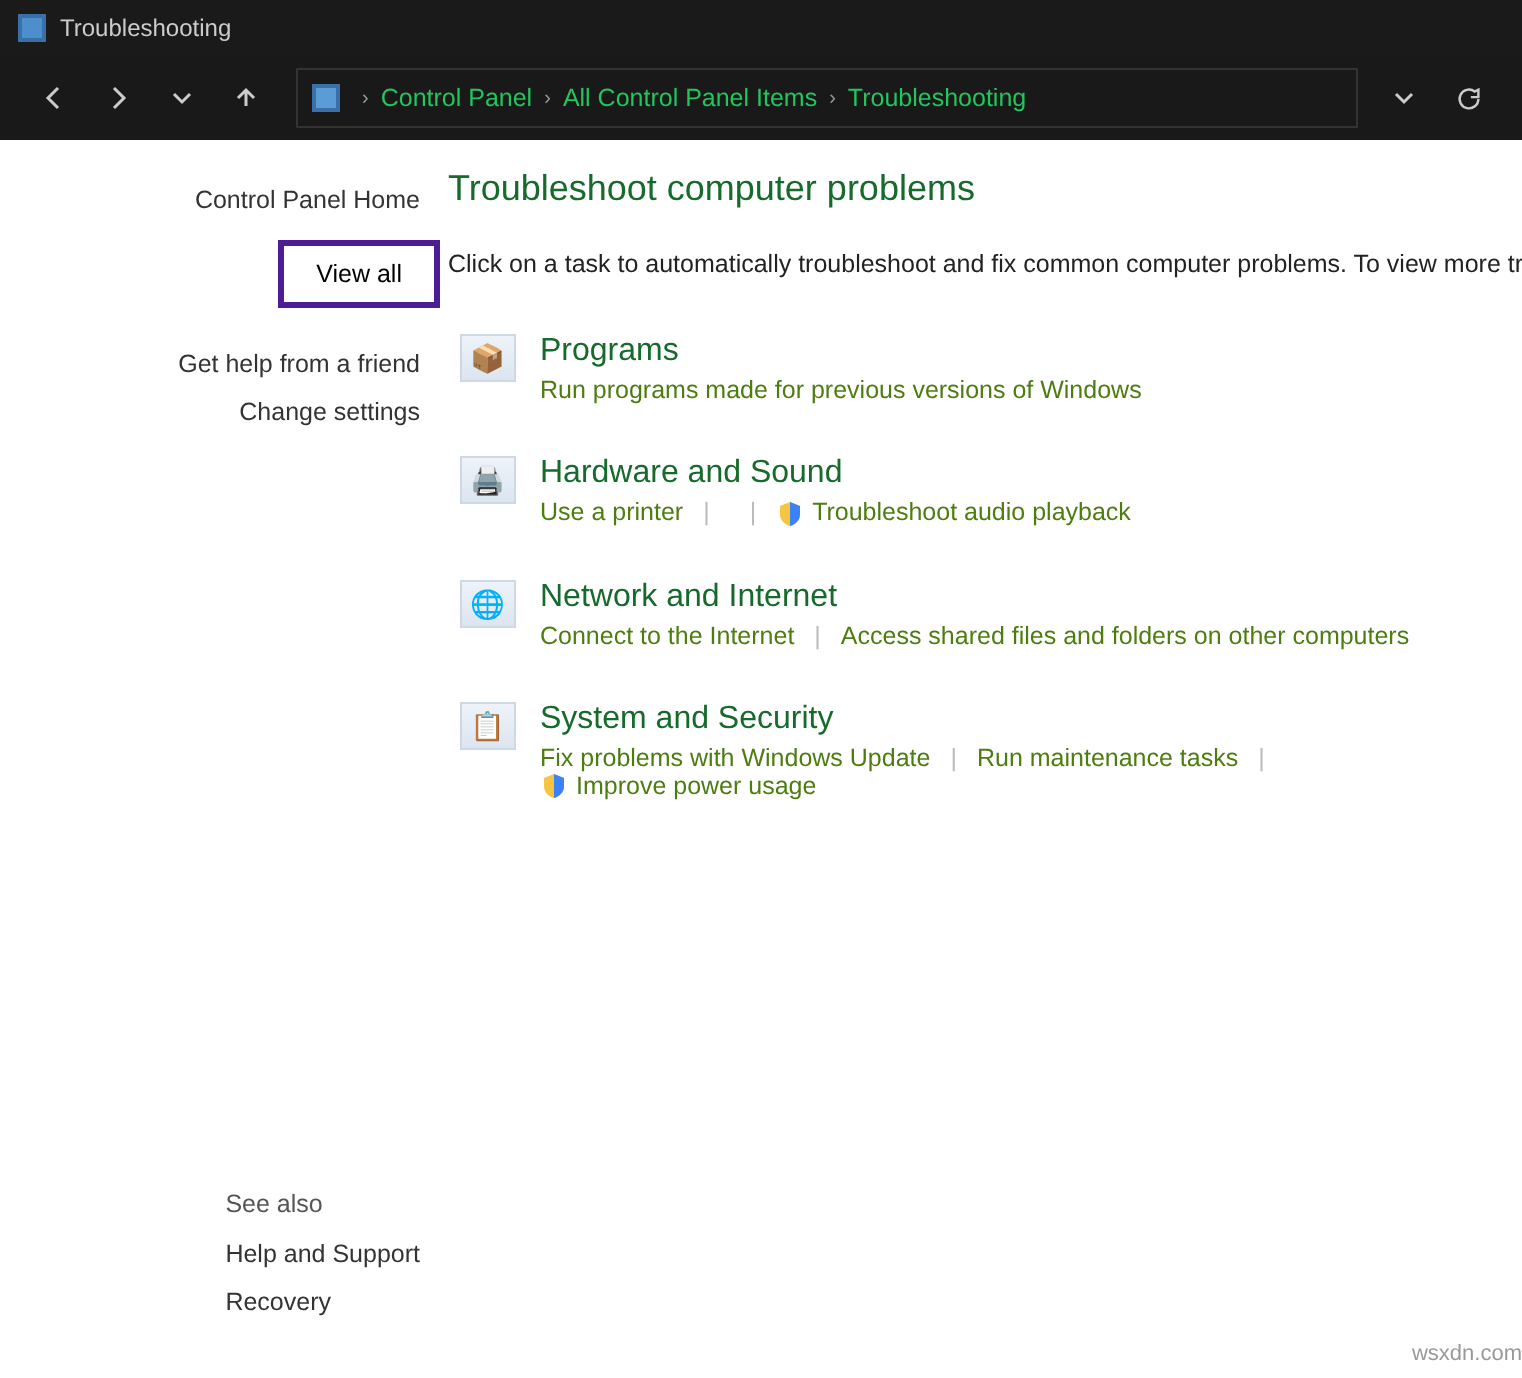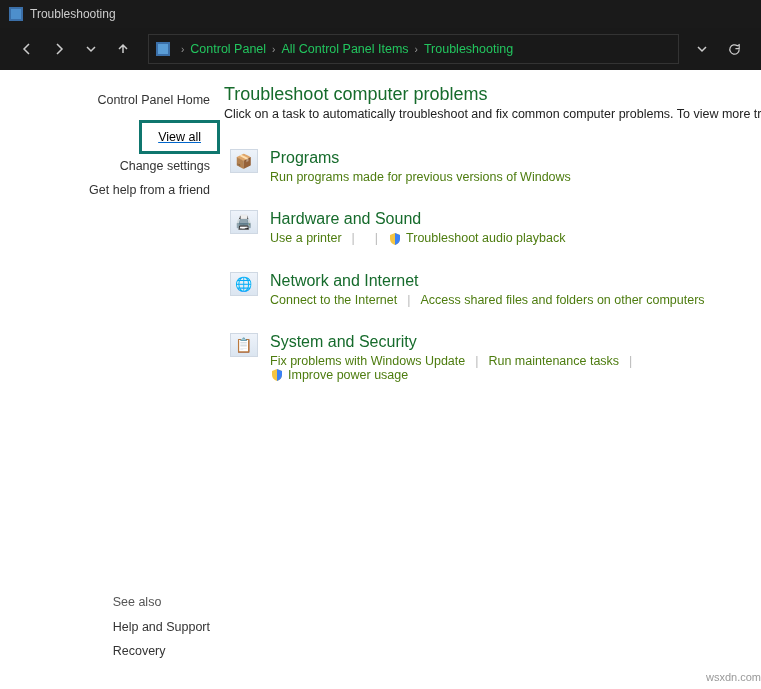--- a/index.html
+++ b/index.html
@@ -13,26 +13,26 @@
     .nav-btn svg { fill:#ccc; }
     .addr { flex:1; margin-left:8px; margin-right:6px; height:30px; background:#191919; border:1px solid #333; display:flex; align-items:center; padding:0 6px; font-size:12.5px; color:#e0e0e0; }
     .addr .sep { margin:0 6px; color:#999; font-size:10px; }
     .addr .crumb { color:#22c55e; }
     .addr-icon { width:16px; height:16px; margin-right:4px; display:flex; align-items:center; justify-content:center; }
     
     .content { display:flex; height:calc(100% - 70px); }
     .sidebar { width:220px; padding:18px 6px 10px 28px; font-size:12.5px; color:#0066cc; display:flex; flex-direction:column;align-items:flex-end; }
     .sidebar .link { color:#0066cc; padding:5px 4px; cursor:pointer; display:block; }
     .sidebar .plain { color:#333; }
-    .highlight-box { border:3px solid #0f766e; margin:0 -6px 0 -15px; padding:2px 12px;text-decoration:underline; }
+    .highlight-box { border:3px solid #4c1d95; margin:0 -6px 16px -15px; padding:2px 12px; }
     .see-also { margin-top:auto; padding-bottom:16px; }
     .see-also .hdr { color:#555; font-size:12.5px; padding:4px 4px 6px; }
     
     .main { flex:1; padding:14px 0 0 4px; overflow:hidden; }
-    .main h1 { color:#166b2c; font-size:18px; font-weight:400; margin-bottom:2px; }
+    .main h1 { color:#166b2c; font-size:18px; font-weight:400; margin-bottom:20px; }
     .subtitle { font-size:12.5px; color:#222; margin-bottom:28px; white-space:nowrap; }
     
     .category { display:flex; gap:12px; margin-bottom:26px; padding-left:6px; }
     .cat-icon { width:28px; height:24px; flex-shrink:0; border:1px solid #cfd8e3; background:linear-gradient(#eef3fa,#dbe5f0); display:flex; align-items:center; justify-content:center; font-size:14px; }
     .cat-body { flex:1; }
     .cat-title { color:#166b2c; font-size:16px; font-weight:400; margin-bottom:3px; cursor:pointer; }
     .sub-row { font-size:12.5px; display:flex; flex-wrap:wrap; align-items:center; gap:0; }
     .sub-row .slink { color:#4d7c0f; cursor:pointer; }
     .sub-row .div { color:#bbb; margin:0 10px; }
     .shield { display:inline-flex; width:14px; height:14px; margin-right:4px; vertical-align:middle; }
@@ -99,22 +99,22 @@
   </div>
 </div>
 
 <div class="content">
   <div class="sidebar">
     <span class="link plain">Control Panel Home</span>
     <div style="height:8px"></div>
     <div class="highlight-box">
       <span class="link plain" style="color:#000;">View all</span>
     </div>
+    <span class="link plain">Get help from a friend</span>
     <span class="link plain">Change settings</span>
-    <span class="link plain">Get help from a friend</span>
 
     <div class="see-also">
       <div class="hdr">See also</div>
       <span class="link plain">Help and Support</span>
       <span class="link plain">Recovery</span>
     </div>
   </div>
 
   <div class="main">
     <h1>Troubleshoot computer problems</h1>

